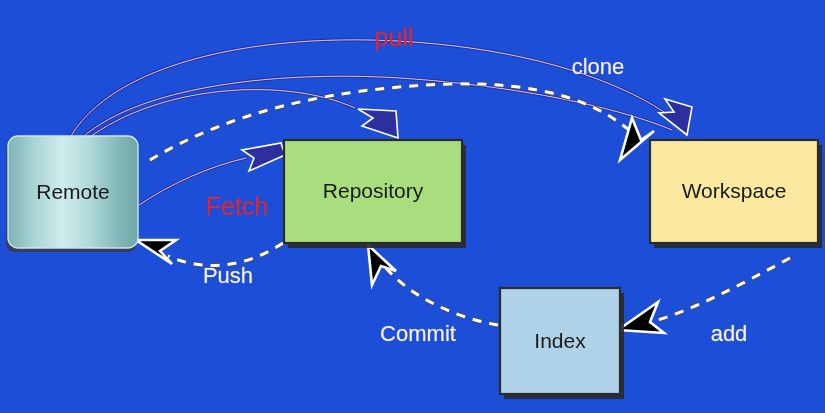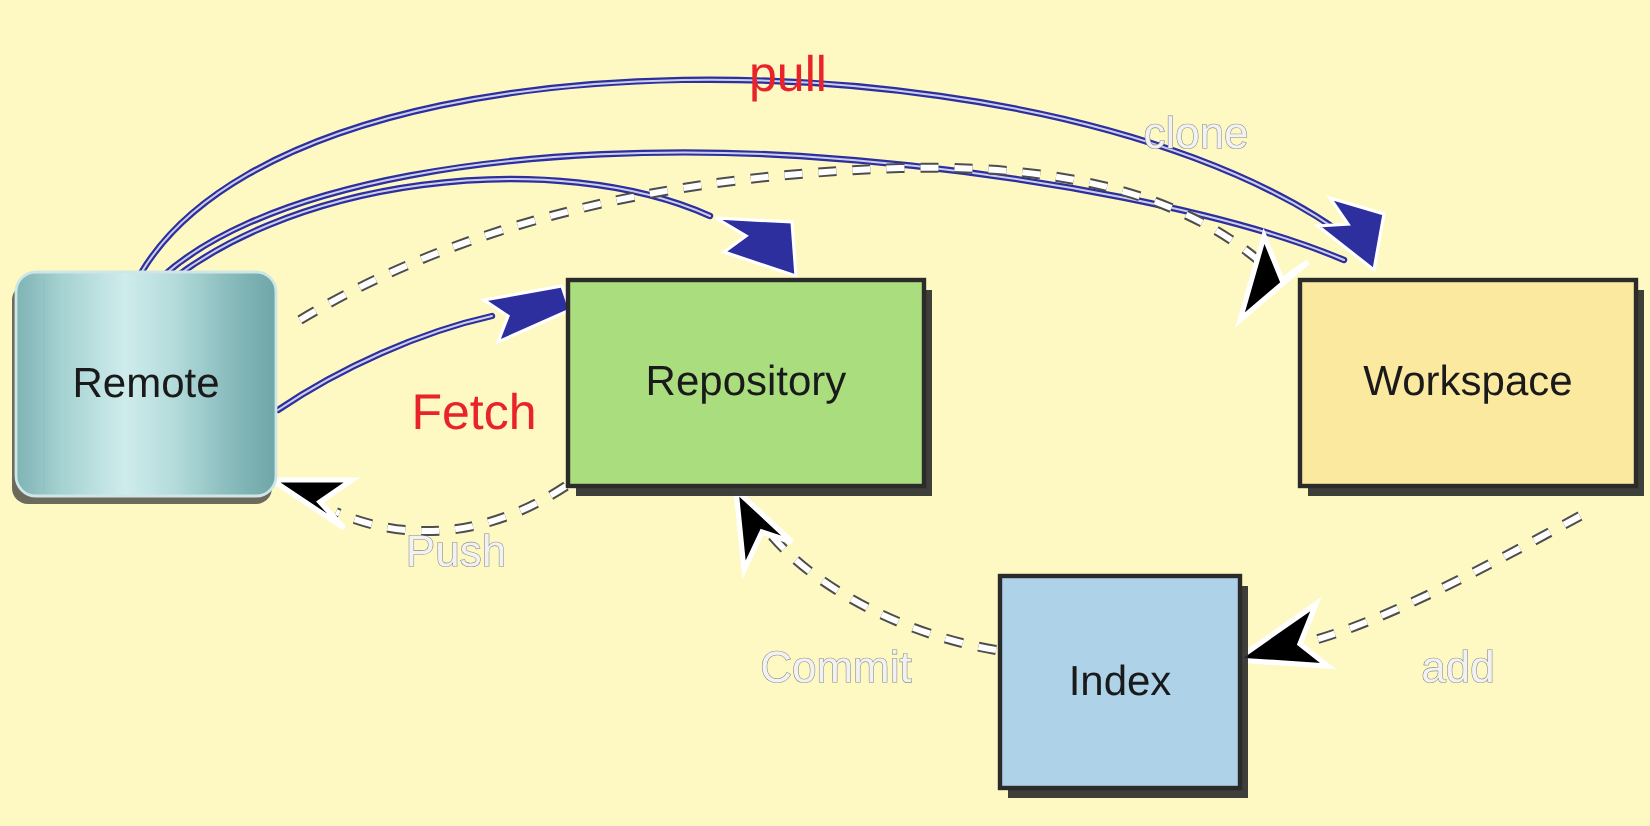--- a/index.html
+++ b/index.html
@@ -8,21 +8,21 @@
     padding: 0;
     background: #000000;
   }
   body {
     font-family: "Liberation Sans", sans-serif;
   }
   #diagram-root {
     position: relative;
     width: 825px;
     height: 413px;
-    background: #fef9c3;
+    background: #1d4ed8;
     overflow: hidden;
   }
   #diagram-svg {
     position: absolute;
     left: 0;
     top: 0;
     width: 825px;
     height: 413px;
   }
   .node-label {

